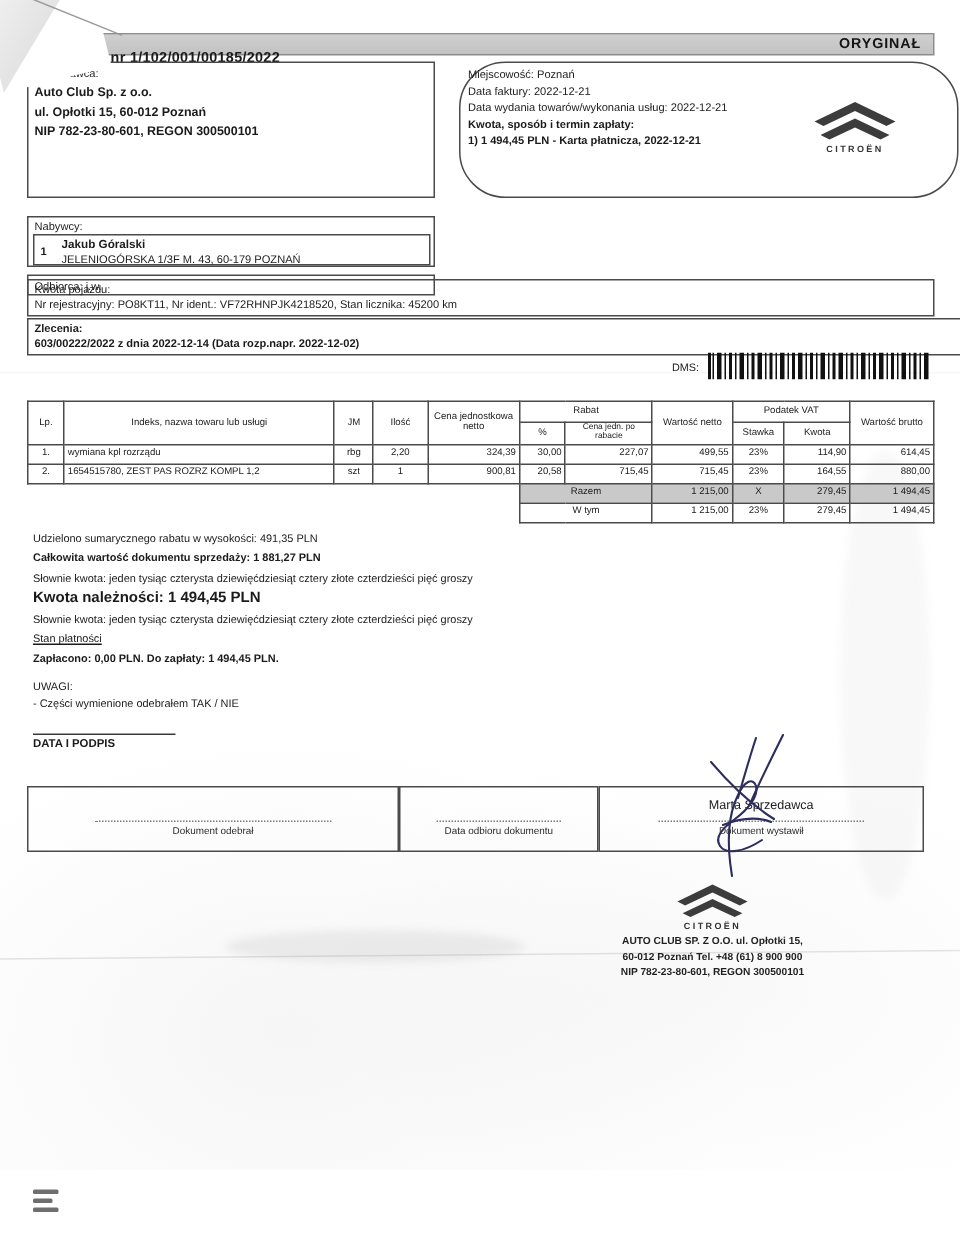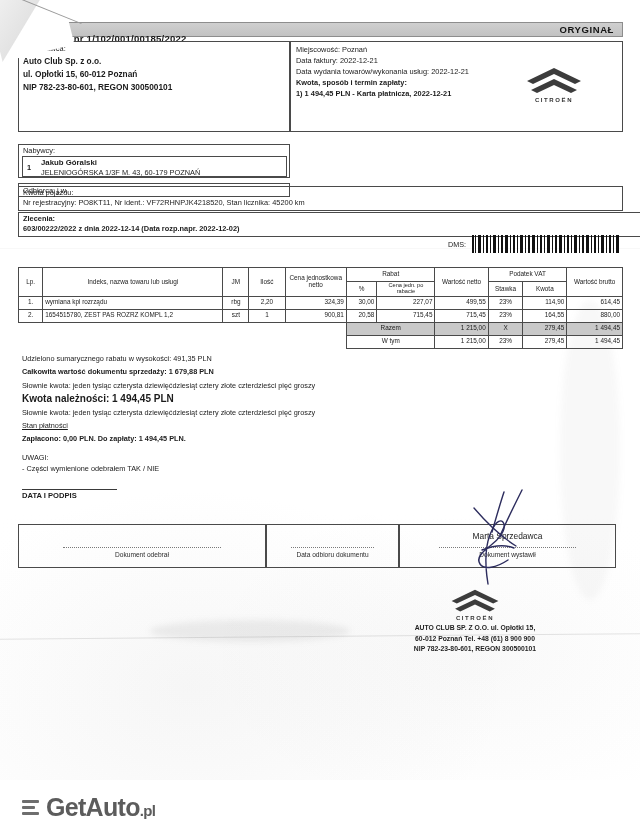--- a/index.html
+++ b/index.html
@@ -129,21 +129,21 @@
   </div>
   <div id="faktura-title" class="ttl">FAKTURA nr 1/102/001/00185/2022</div>
 
   <div class="bx" style="left:18px;top:41px;width:272px;height:91px;">
     <div class="lbl" style="position:absolute;left:4px;top:2px;">Sprzedawca:</div>
     <div class="lbl b" style="position:absolute;left:4px;top:14px;font-size:8.3px;">Auto Club Sp. z o.o.</div>
     <div class="lbl b" style="position:absolute;left:4px;top:27px;font-size:8.3px;">ul. Opłotki 15, 60-012 Poznań</div>
     <div class="lbl b" style="position:absolute;left:4px;top:40px;font-size:8.3px;">NIP 782-23-80-601, REGON 300500101</div>
   </div>
 
-  <div class="bx" style="left:290px;top:41px;width:333px;height:91px;">
+  <div class="bx" style="left:306px;top:41px;width:333px;height:91px;border-radius:31px;">
     <div class="lbl" style="position:absolute;left:5px;top:3px;">Miejscowość:  Poznań</div>
     <div class="lbl" style="position:absolute;left:5px;top:14px;">Data faktury:  2022-12-21</div>
     <div class="lbl" style="position:absolute;left:5px;top:25px;">Data wydania towarów/wykonania usług:  2022-12-21</div>
     <div class="lbl b" style="position:absolute;left:5px;top:36px;">Kwota, sposób i termin zapłaty:</div>
     <div class="lbl b" style="position:absolute;left:5px;top:47px;">1) 1 494,45 PLN - Karta płatnicza, 2022-12-21</div>
 
     <div class="citroen" style="left:232px;top:24px;">
       <svg width="62" height="30" viewBox="0 0 62 30">
         <path d="M31 2 L58 15 L52 18 L31 8 L10 18 L4 15 Z" fill="#3c3c3c"></path>
         <path d="M31 13 L54 24 L48 27 L31 19 L14 27 L8 24 Z" fill="#3c3c3c"></path>
@@ -281,21 +281,21 @@
         <td class="num">1 215,00</td>
         <td class="ctr">23%</td>
         <td class="num">279,45</td>
         <td class="num">1 494,45</td>
       </tr>
     </tbody>
   </table>
 
   <div id="summary">
     <div>Udzielono sumarycznego rabatu w wysokości:  491,35  PLN</div>
-    <div class="b">Całkowita wartość dokumentu sprzedaży:  1 679,88  PLN</div>
+    <div class="b">Całkowita wartość dokumentu sprzedaży:  1 881,27  PLN</div>
     <div>Słownie kwota:  jeden tysiąc czterysta dziewięćdziesiąt cztery złote czterdzieści pięć groszy</div>
     <div class="big">Kwota należności:  1 494,45  PLN</div>
     <div>Słownie kwota:  jeden tysiąc czterysta dziewięćdziesiąt cztery złote czterdzieści pięć groszy</div>
     <div class="ul">Stan płatności</div>
     <div class="b">Zapłacono: 0,00 PLN.    Do zapłaty: 1 494,45 PLN.</div>
   </div>
 
   <div style="position:absolute;left:22px;top:452px;font-size:7.3px;line-height:11px;">
     <div>UWAGI:</div>
     <div>- Części wymienione odebrałem TAK / NIE</div>
@@ -344,14 +344,13 @@
 
   <div id="fold"></div>
 </div>
 
 <div id="wm">
   <div class="bars">
       <i></i>
       <i></i>
       <i></i>
     </div>
-  <div class="txt"><span>GetAuto</span><span class="pl">.pl</span></div>
 </div>
 
 </body></html>

